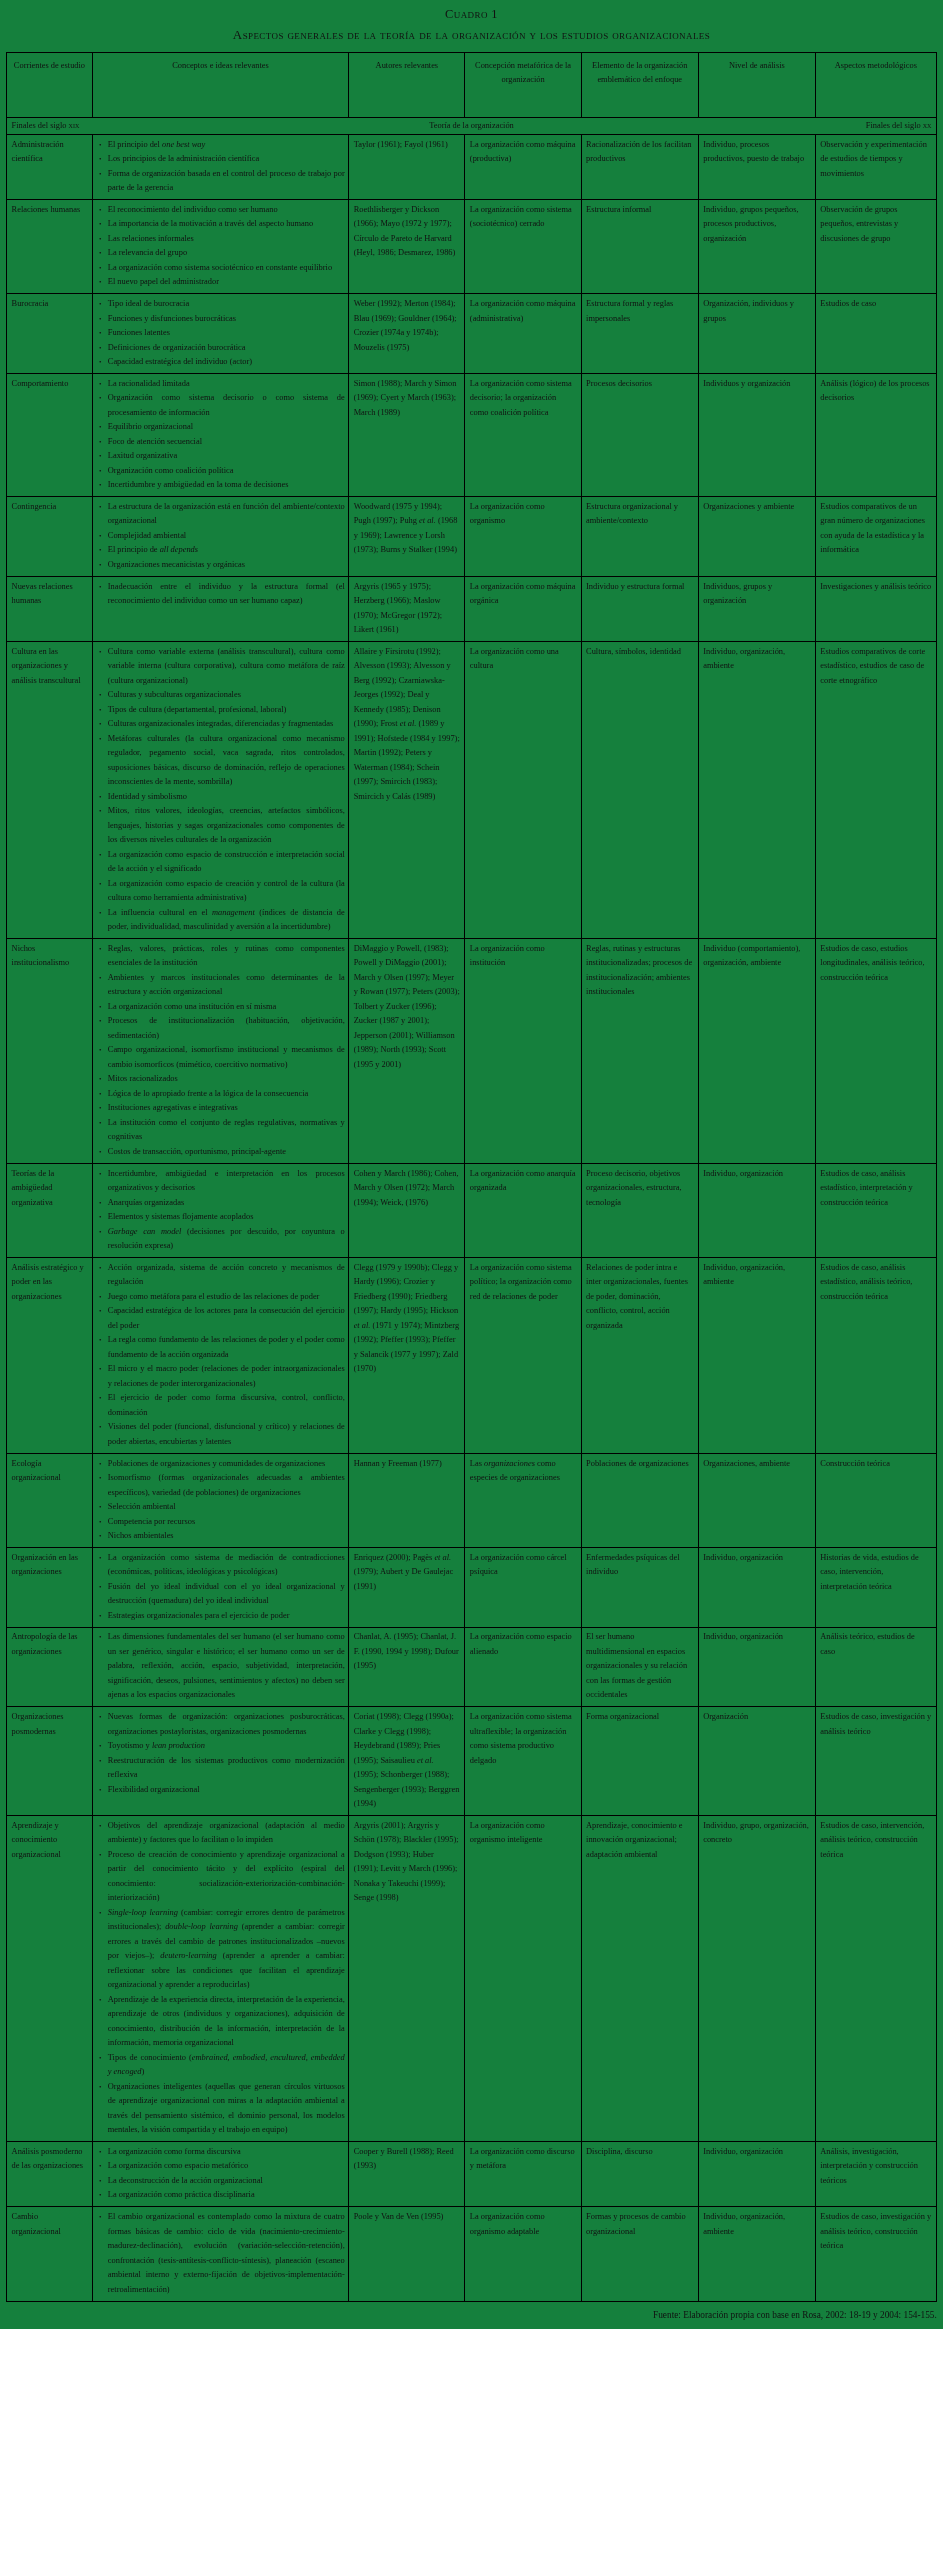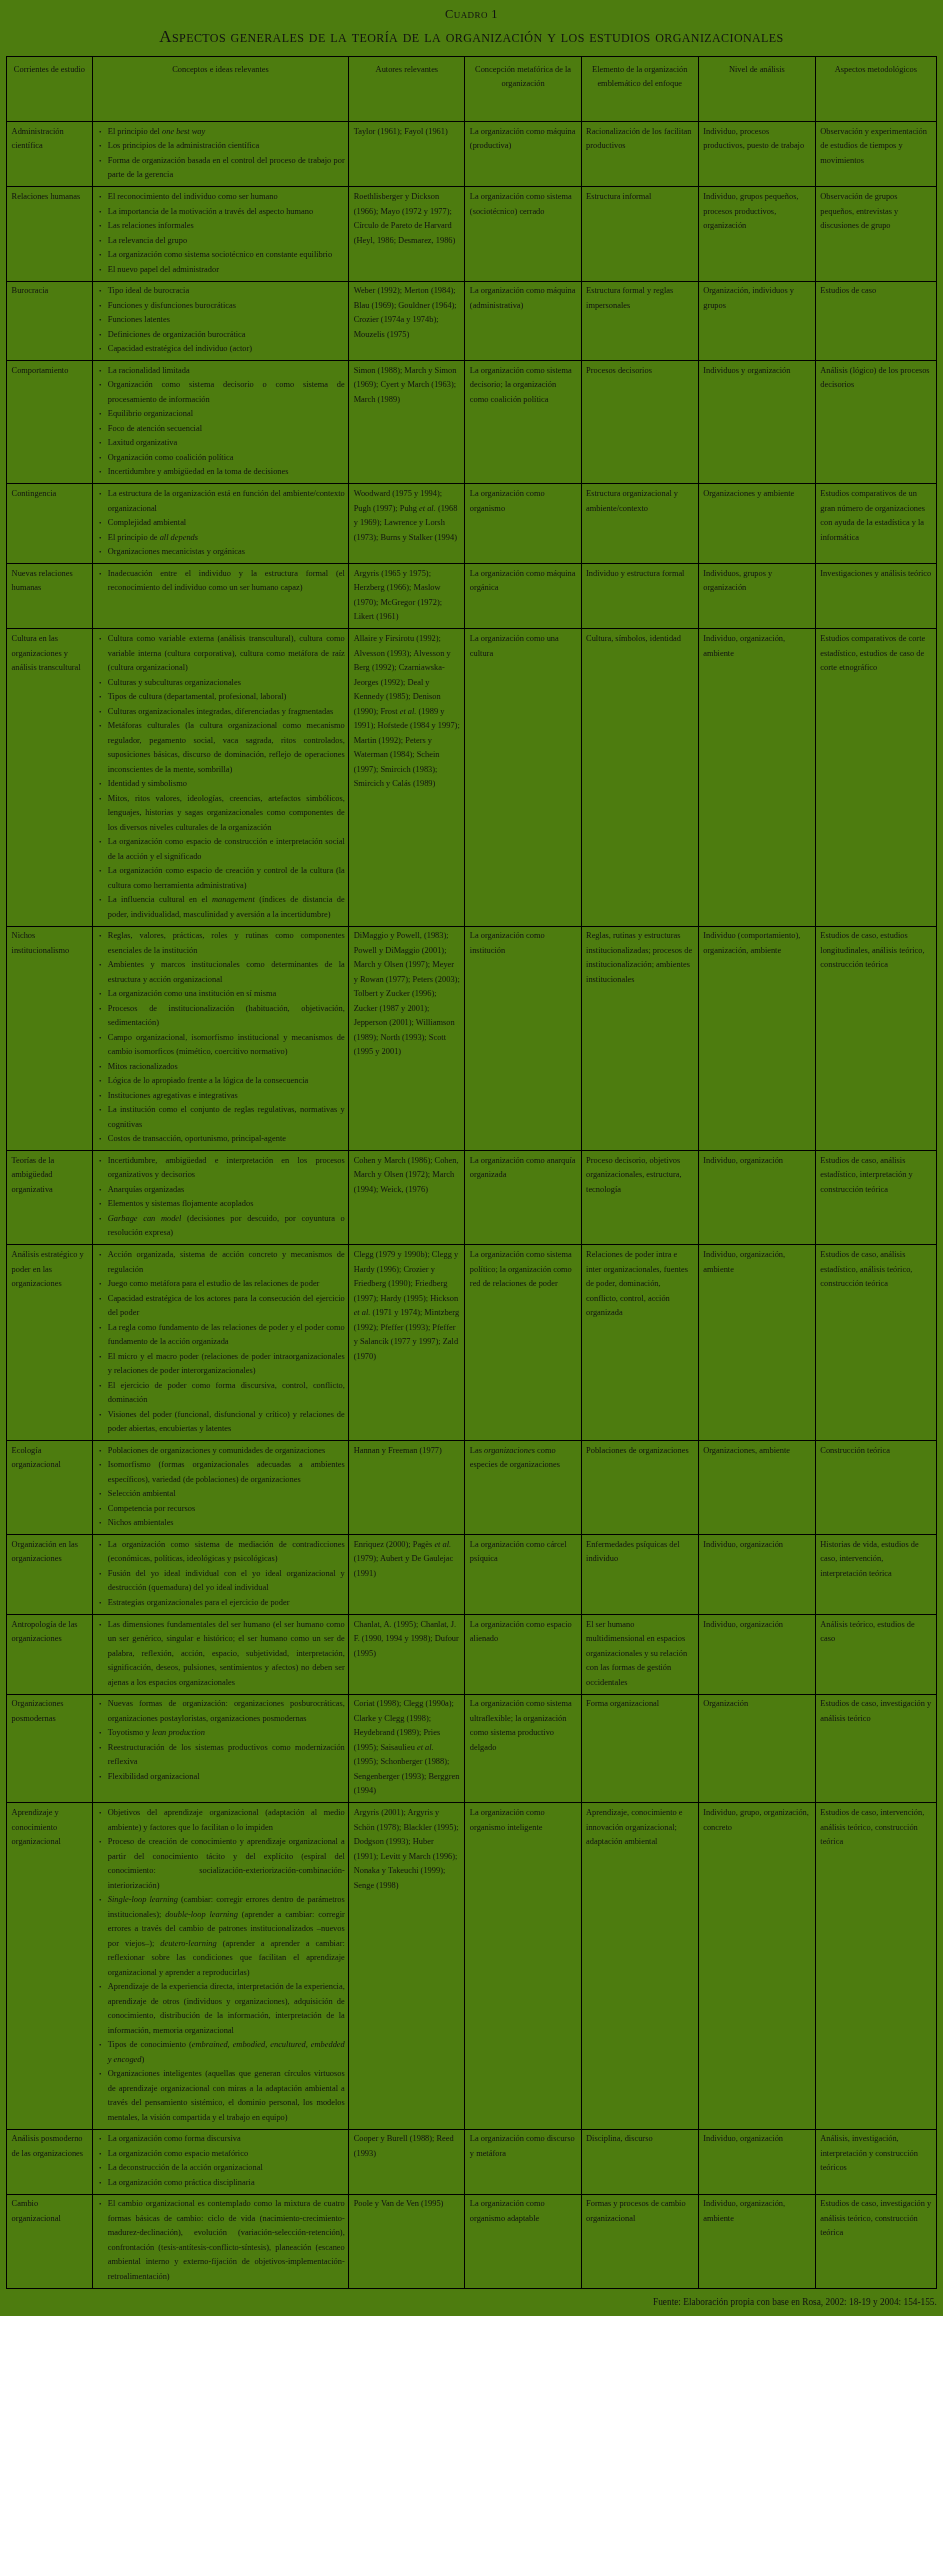--- a/index.html
+++ b/index.html
@@ -2,31 +2,31 @@
 <html style="font-size:14px"><head>
 <meta charset="utf-8">
 <style>
   html, body { margin: 0; padding: 0; background: #ffffff; }
   .page {
     width: 943px;
     box-sizing: border-box;
     padding: 5.3px 6.2px 9px 6.2px;
     font-family: "Liberation Serif", serif;
     color: #111;
-    background: #4d7c0f;
+    background: #15803d;
   }
   .title-block { text-align: center; margin: 1.8px 0 9px 0; }
   .kicker {
     font-variant: small-caps;
     font-size: 12.4px;
     letter-spacing: 0.4px;
   }
   .heading {
     font-variant: small-caps;
-    font-size: 17px;
+    font-size: 13px;
     letter-spacing: 0.4px;
     margin-top: 5.3px;
   }
   table.main {
     width: 100%;
     border-collapse: collapse;
     table-layout: fixed;
     border: 1.8px solid #000;
     padding-left: 34px;
   }
@@ -98,20 +98,29 @@
         <th>Corrientes de estudio</th>
         <th>Conceptos e ideas relevantes</th>
         <th>Autores relevantes</th>
         <th>Concepción metafórica de la organización</th>
         <th>Elemento de la organización emblemático del enfoque</th>
         <th>Nivel de análisis</th>
         <th>Aspectos metodológicos</th>
       </tr>
     </thead>
     <tbody id="table-body">
+      <tr class="era-row">
+        <td colspan="7">
+          <div class="era-wrap">
+            <span class="era-left">Finales del siglo <span class="sc">xix</span></span>
+            <span class="era-center">Teoría de la organización</span>
+            <span class="era-right">Finales del siglo <span class="sc">xx</span></span>
+          </div>
+        </td>
+      </tr>
     <tr>
           <td class="c-corriente">Administración científica</td>
           <td class="c-conceptos">
             <div class="bullet"><span class="dot">•</span>El principio del <i>one best way</i></div>
             <div class="bullet"><span class="dot">•</span>Los principios de la administración científica</div>
             <div class="bullet"><span class="dot">•</span>Forma de organización basada en el control del proceso de trabajo por parte de la gerencia</div>
           </td>
           <td class="c-autores">Taylor (1961); Fayol (1961)</td>
           <td class="c-concepcion">La organización como máquina (productiva)</td>
           <td class="c-elemento">Racionalización de los facilitan productivos</td>

